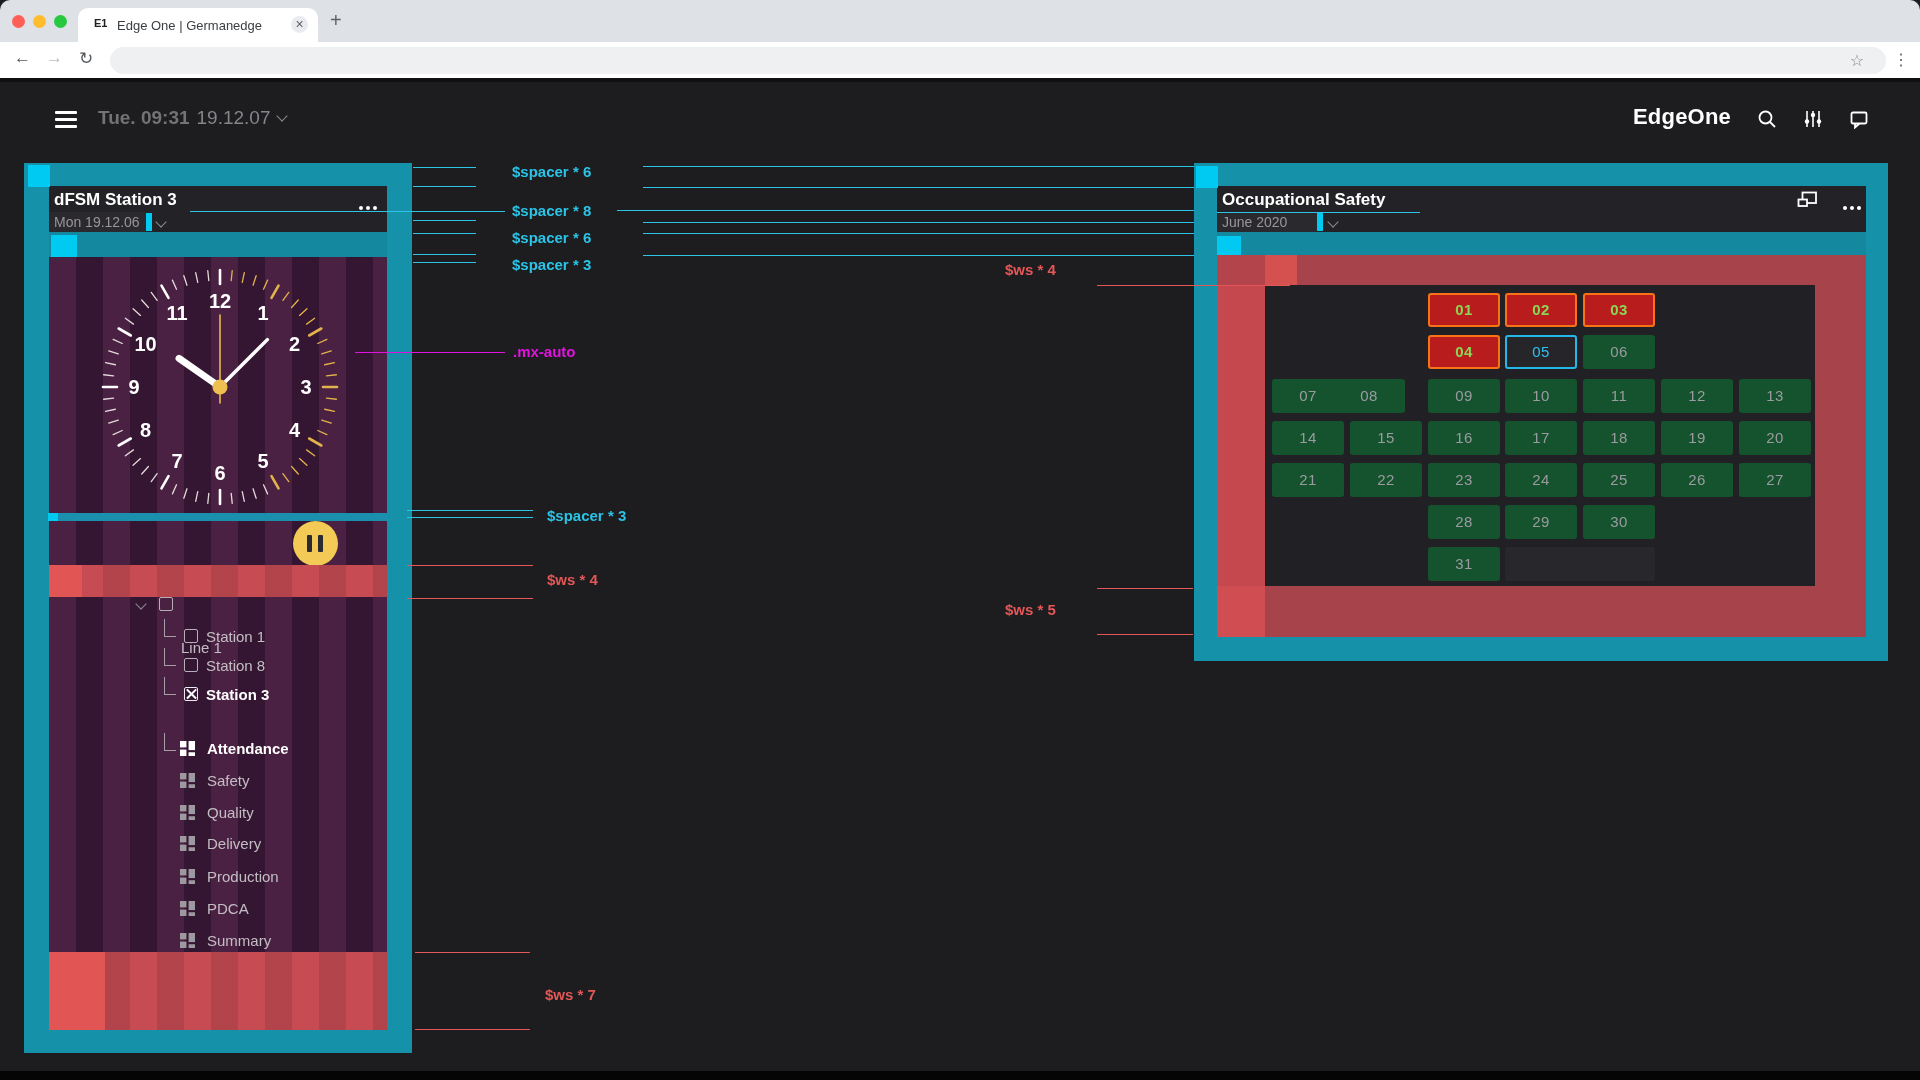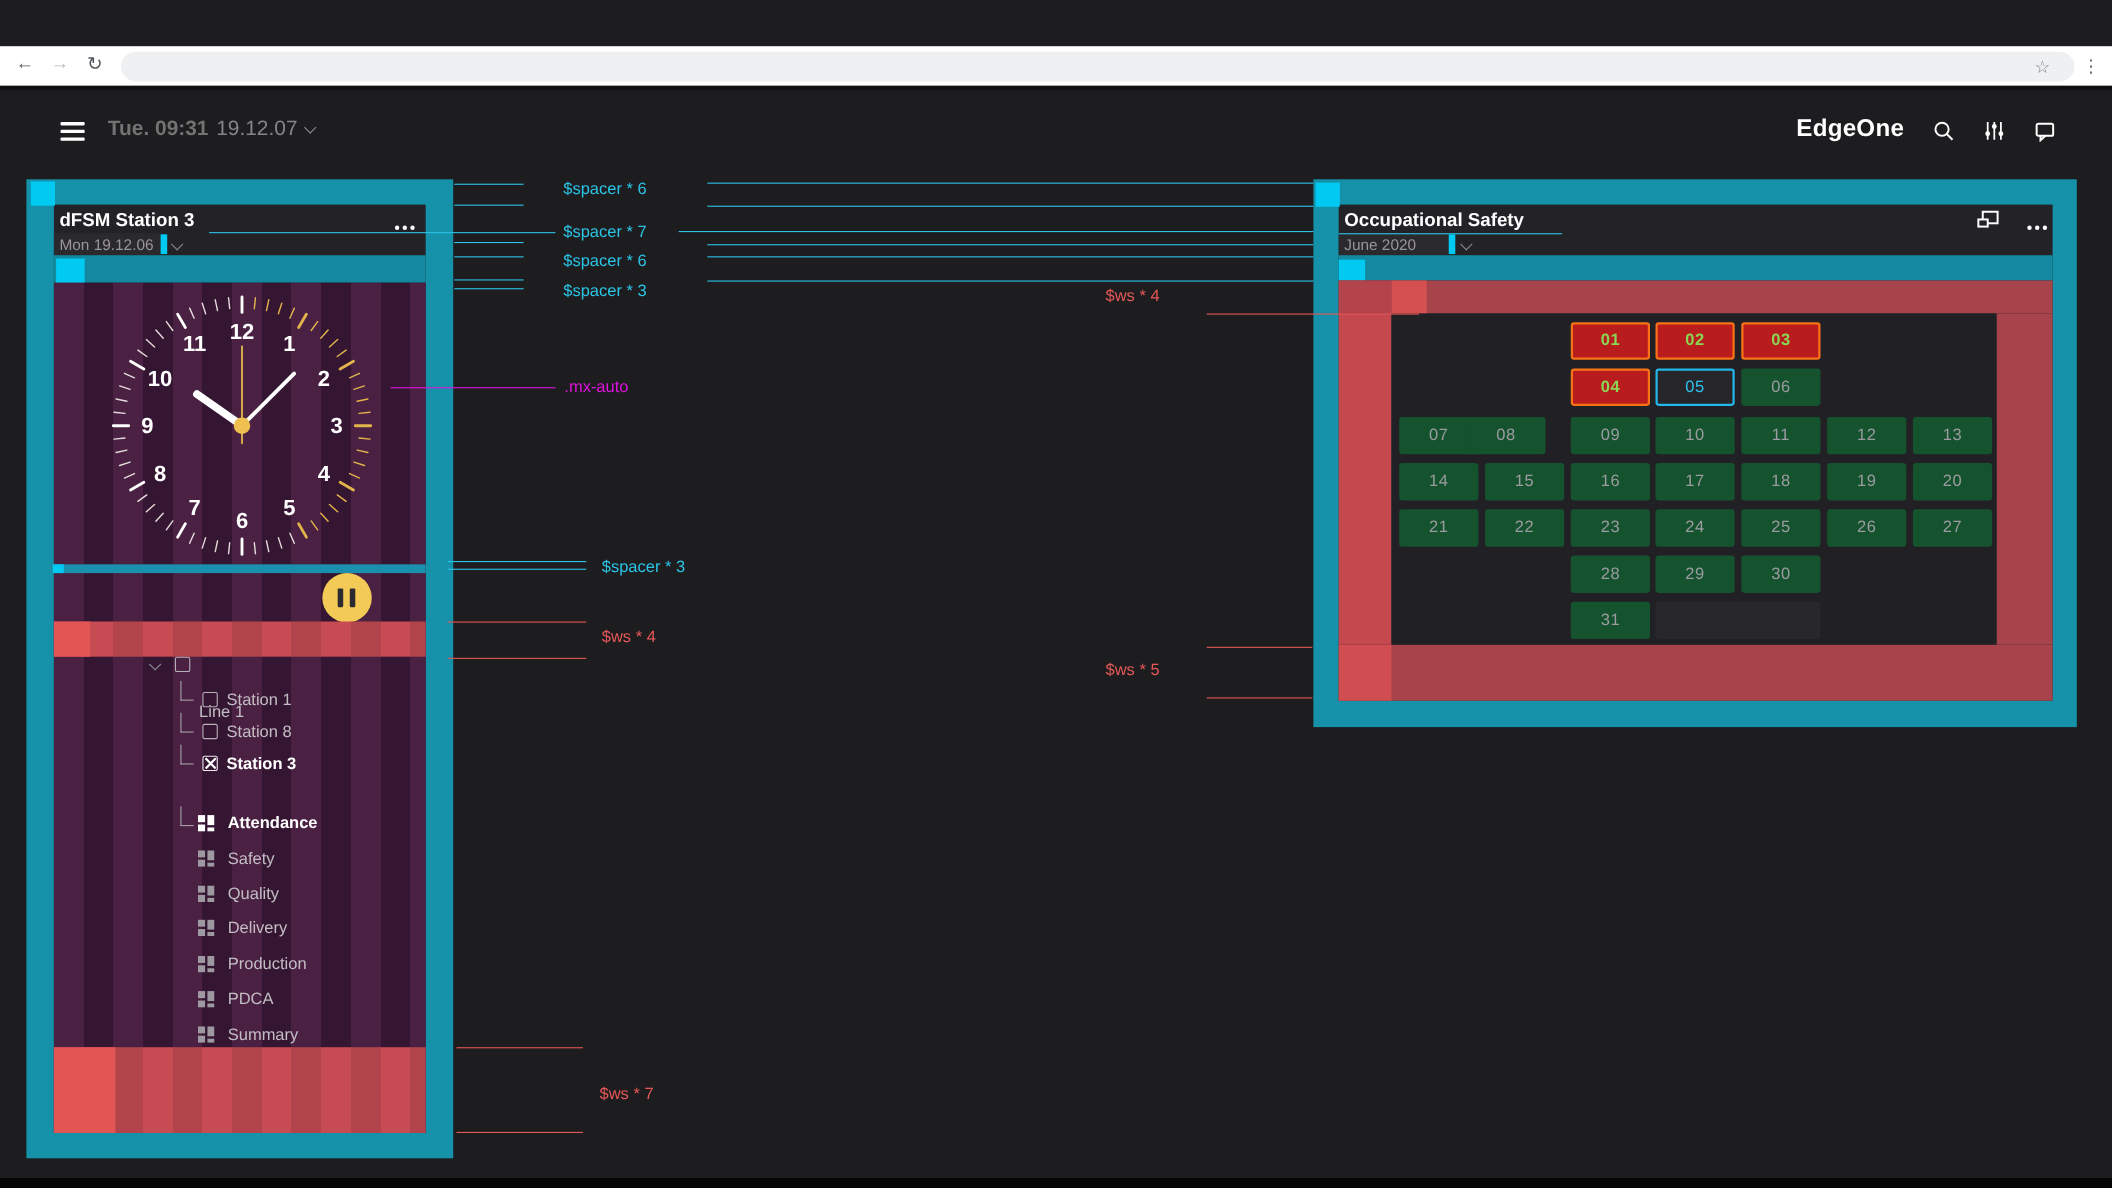--- a/index.html
+++ b/index.html
@@ -46,31 +46,42 @@
   .cb.checked::after{transform:rotate(-45deg);}
   .conn{position:absolute;width:11px;height:17px;border-left:1.6px solid #a59fa5;border-bottom:1.6px solid #a59fa5;}
   
   .cal-cell{position:absolute;height:34px;line-height:34px;text-align:center;font-size:15px;letter-spacing:.5px;border-radius:3px;box-sizing:border-box;}
   .cal-plain{background:#14532d;color:#9b9ba1;}
   .cal-green{background:#b91c1c;border:2px solid #f97316;color:#8ad655;line-height:30px;font-weight:bold;}
   .cal-blue{background:#26262a;border:2px solid #23b7ea;color:#2fc0ee;line-height:30px;}
   .cal-empty{background:#28282c;}
   
   .ann-line{position:absolute;height:1.4px;}
-  .ann-label{position:absolute;font-size:15px;font-weight:400;white-space:nowrap;}
+  .ann-label{position:absolute;font-size:15px;font-weight:700;white-space:nowrap;}
   .c-cyan{color:#2bc4e6;}.b-cyan{background:#2bc4e6;}
   .c-red{color:#e45757;}.b-red{background:#e45757;}
   .c-mag{color:#e012e0;}.b-mag{background:#e012e0;}
   svg{display:block;}
 </style>
 </head>
 <body>
 
 <div class="screen">
 
+  <div class="tabstrip">
+    <span class="traffic" style="left:12px;background:#ff5f57;"></span>
+    <span class="traffic" style="left:33px;background:#febc2e;"></span>
+    <span class="traffic" style="left:54px;background:#28c840;"></span>
+    <div class="tab">
+      <span class="tab-fav">E1</span>
+      <span class="tab-title">Edge One | Germanedge</span>
+      <span class="tab-close">×</span>
+    </div>
+    <span class="newtab">+</span>
+  </div>
   <div class="navbar">
     <span class="navicon" style="left:14px;">←</span>
     <span class="navicon" style="left:46px;color:#b9bdc1;">→</span>
     <span class="navicon" style="left:79px;">↻</span>
     <div class="urlpill">
       <span></span>
       <span class="abs" style="right:22px;top:4px;font-size:16px;color:#80868b;">☆</span>
     </div>
     <span class="abs" style="left:1893px;top:8px;font-size:16px;color:#5f6368;">⋮</span>
   </div>
@@ -364,21 +375,21 @@
       <div class="ann-line b-cyan" style="left:407px;top:517px;width:126px;"></div>
       <div class="ann-line b-red" style="left:407px;top:565px;width:126px;"></div>
       <div class="ann-line b-red" style="left:407px;top:598px;width:126px;"></div>
       <div class="ann-line b-red" style="left:415px;top:952px;width:115px;"></div>
       <div class="ann-line b-red" style="left:415px;top:1029px;width:115px;"></div>
       <div class="ann-line b-red" style="left:1097px;top:285px;width:193px;"></div>
       <div class="ann-line b-red" style="left:1097px;top:588px;width:96px;"></div>
       <div class="ann-line b-red" style="left:1097px;top:634px;width:96px;"></div>
       <div class="ann-line b-mag" style="left:355px;top:352px;width:150px;"></div>
       <div class="ann-label c-cyan" style="left:512px;top:163px;">$spacer * 6</div>
-      <div class="ann-label c-cyan" style="left:512px;top:202px;">$spacer * 7</div>
+      <div class="ann-label c-cyan" style="left:512px;top:202px;">$spacer * 8</div>
       <div class="ann-label c-cyan" style="left:512px;top:229px;">$spacer * 6</div>
       <div class="ann-label c-cyan" style="left:512px;top:256px;">$spacer * 3</div>
       <div class="ann-label c-cyan" style="left:547px;top:507px;">$spacer * 3</div>
       <div class="ann-label c-red" style="left:547px;top:571px;">$ws * 4</div>
       <div class="ann-label c-red" style="left:545px;top:986px;">$ws * 7</div>
       <div class="ann-label c-red" style="left:1005px;top:261px;">$ws * 4</div>
       <div class="ann-label c-red" style="left:1005px;top:601px;">$ws * 5</div>
       <div class="ann-label c-mag" style="left:513px;top:343px;">.mx-auto</div>
     </div>
 

